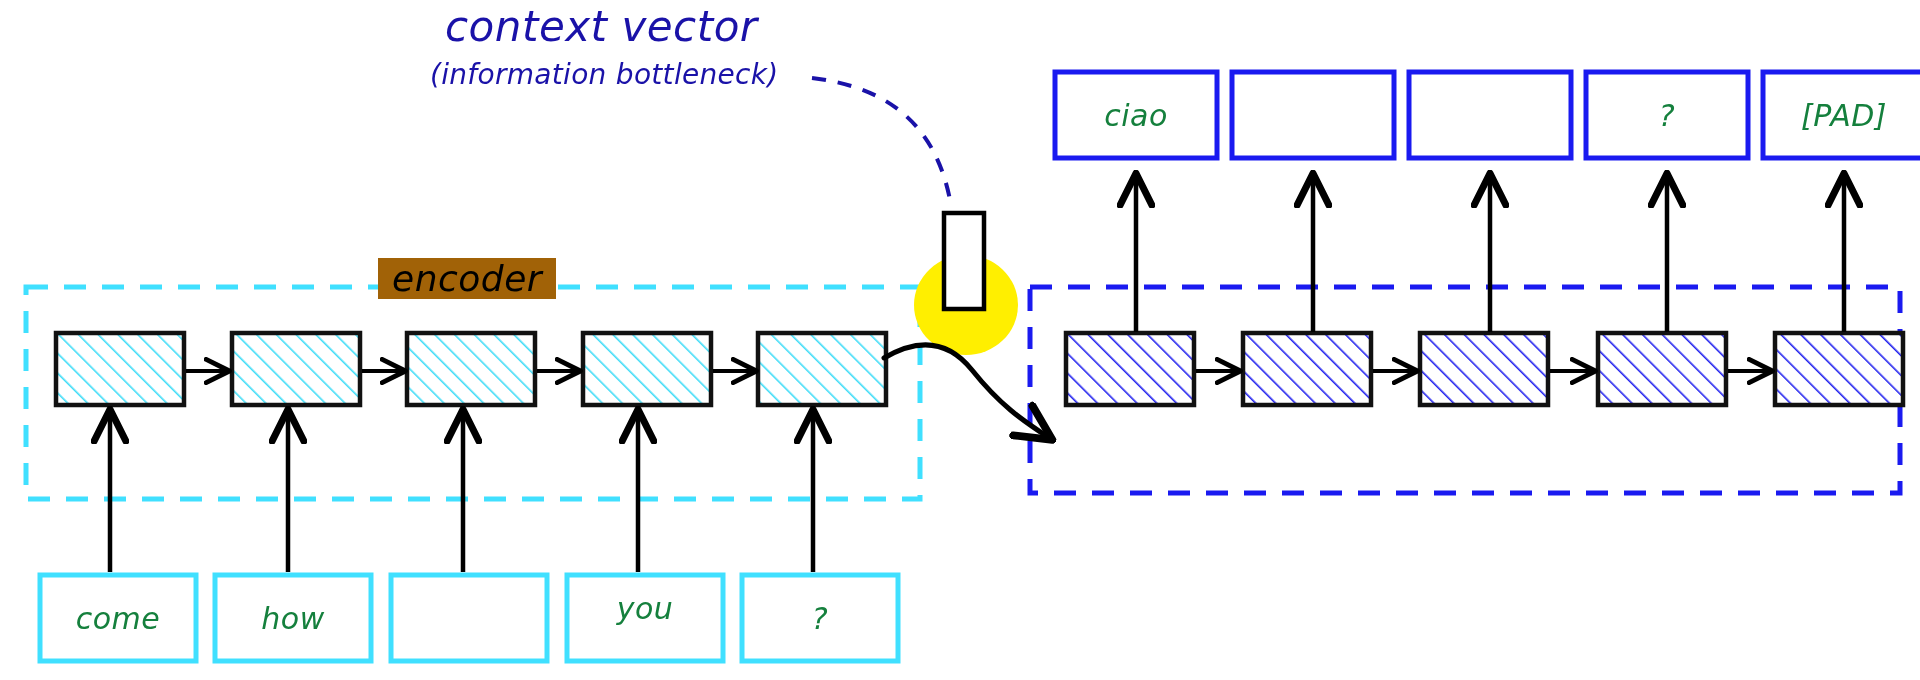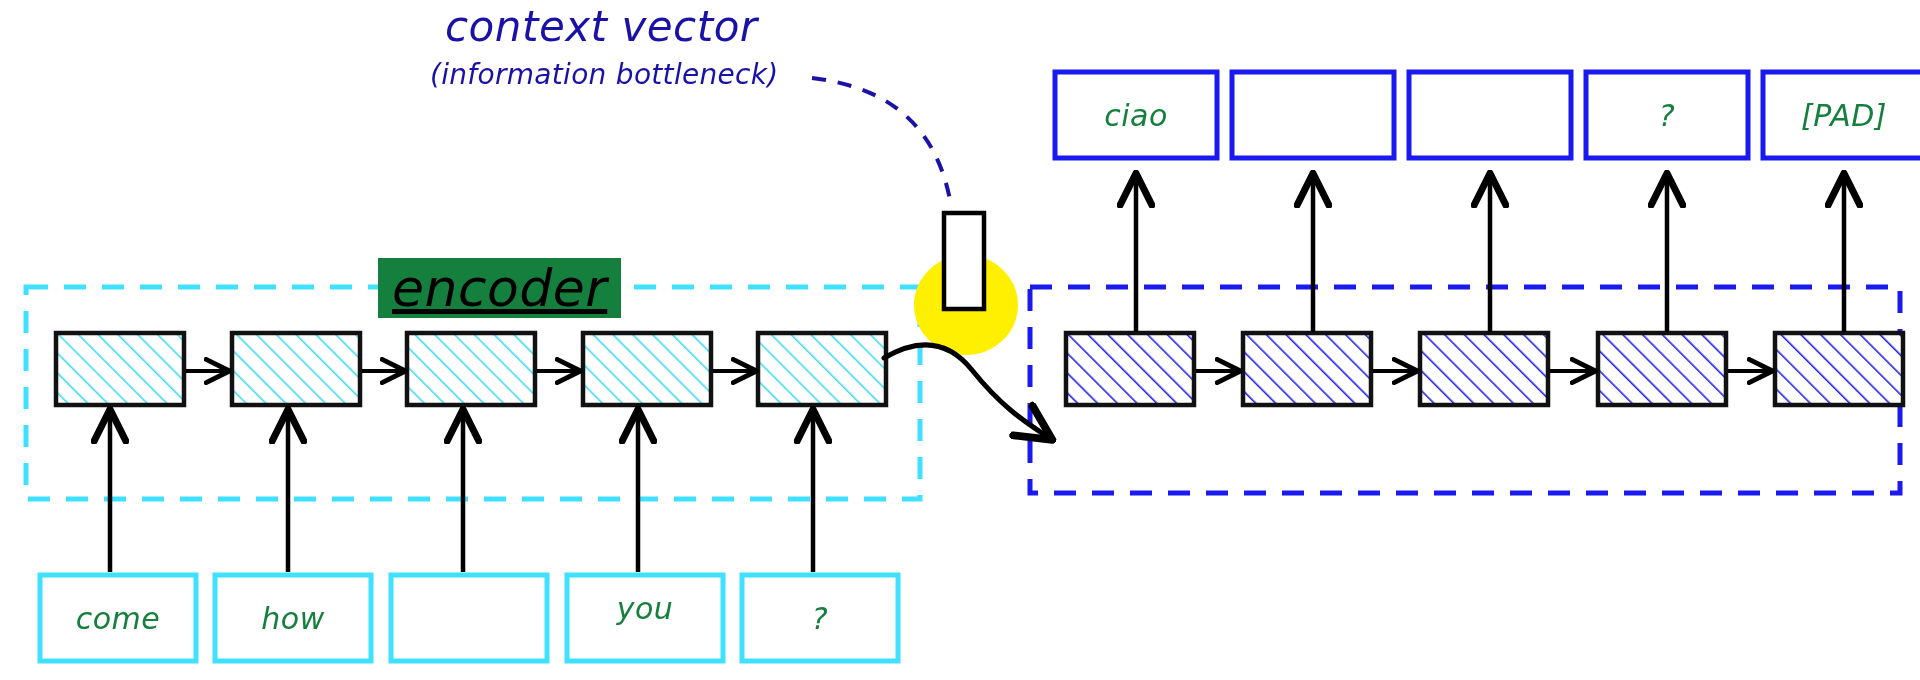--- a/index.html
+++ b/index.html
@@ -54,28 +54,27 @@
     font-family: "DejaVu Sans", sans-serif;
     font-style: italic;
     font-size: 28px;
     letter-spacing: 0.3px;
     white-space: nowrap;
     margin-left: 26px;
   }
   .group-label {
     position: absolute;
     color: #000000;
-    background: #15803d;
-    font-family: "DejaVu Sans", sans-serif;
-    font-style: italic;
-    font-size: 52px;
+    background: #a16207;
+    font-family: "DejaVu Sans", sans-serif;
+    font-style: italic;
+    font-size: 36px;
     letter-spacing: 0.5px;
     white-space: nowrap;
     padding: 0 14px;
-    text-decoration: underline;
   }
 </style>
 </head>
 <body>
 
 <div id="stage">
 
   <svg class="layer" viewBox="0 0 1920 680">
     <defs>
 

